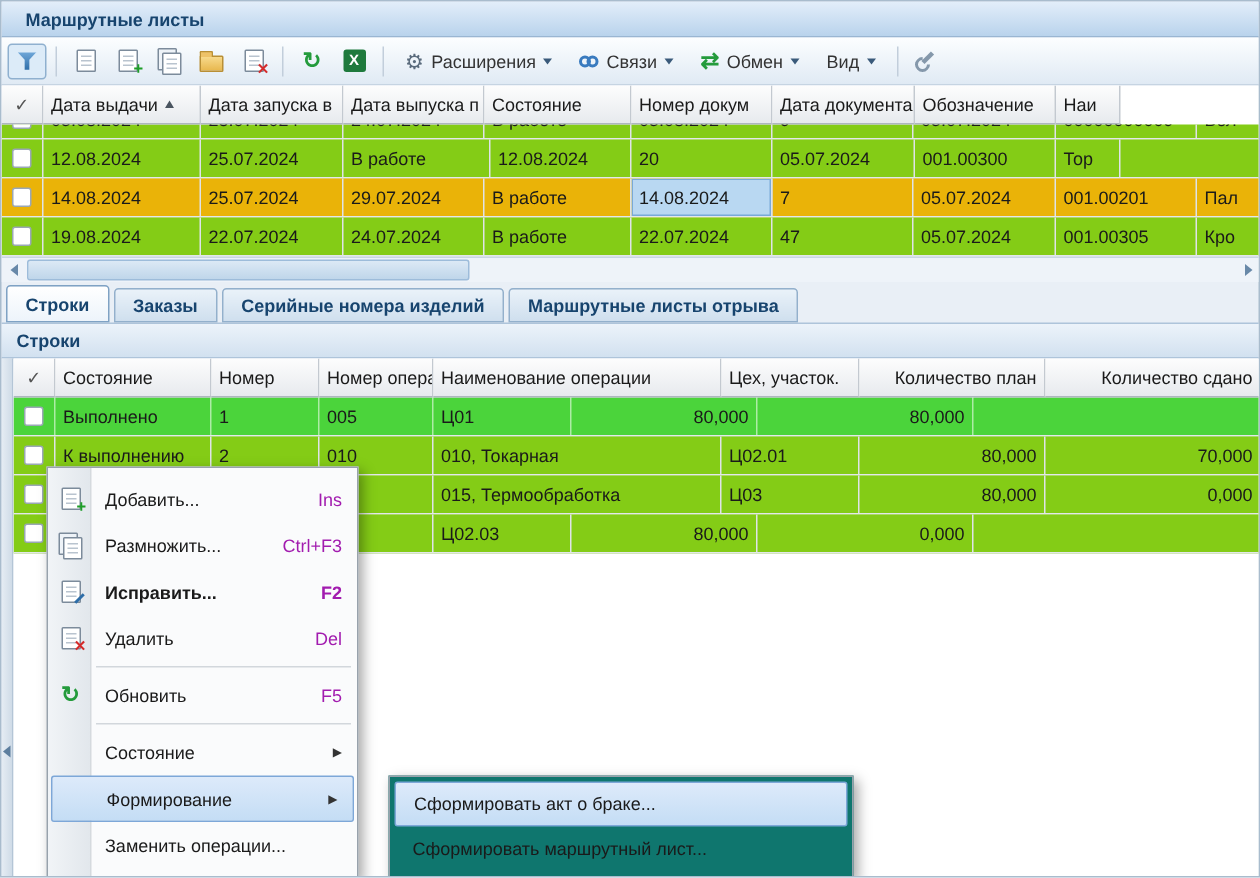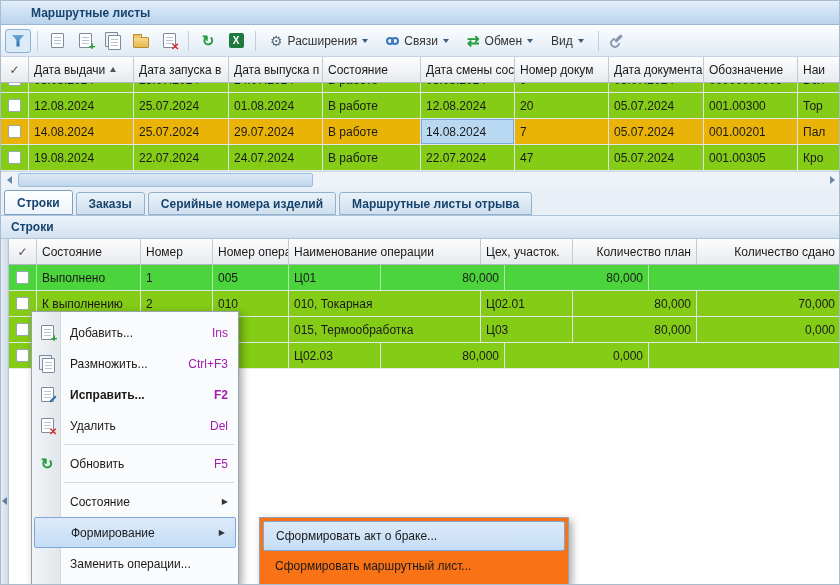--- a/index.html
+++ b/index.html
@@ -3,21 +3,21 @@
 <meta charset="utf-8">
 <style>
   * { margin:0; padding:0; box-sizing:border-box; }
   html,body { background:#cfd9e4; }
   body { font-family:"Liberation Sans", sans-serif; font-size:12px; color:#1a1a1a; }
   #app { position:relative; width:840px; height:585px; background:#e9eff6; overflow:hidden; border:1px solid #a9bccd; }
 
   
   .titlebar { position:absolute; left:0; top:0; width:840px; height:24px;
     background:linear-gradient(#e3eefa,#b9d3ec); border-bottom:1px solid #9ab6d2;
-    display:flex; align-items:center; padding-left:30px;
+    display:flex; align-items:center; padding-left:16px;
     color:var(--header-text-blue,#17446e); font-weight:bold; }
 
   
   .toolbar { position:absolute; left:0; top:24px; width:840px; height:32px;
     background:linear-gradient(#fcfeff,#e0eaf4); border-bottom:1px solid #c6d4e2;
     display:flex; align-items:center; padding:0 4px; gap:2px; }
   .tsep { width:1px; height:20px; background:#c2cedb; margin:0 4px; flex:none; }
   .tbtn { height:24px; min-width:26px; display:flex; align-items:center; justify-content:center;
     border:1px solid transparent; border-radius:3px; flex:none; }
   .tbtn.pressed { background:#dcebf8; border-color:#8fb0cf; }
@@ -104,21 +104,21 @@
   .mi { position:relative; height:31px; display:flex; align-items:center; padding-left:38px; padding-right:10px; }
   .mi .ico { position:absolute; left:6px; width:18px; display:flex; justify-content:center; }
   .mi .sc { margin-left:auto; color:#a21caf; }
   .mi.bold { font-weight:bold; }
   .mi.hl { background:linear-gradient(#ddeafa,#c4ddf5); border:1px solid #7da7d8; border-radius:2px; margin:0 2px; padding-left:36px; }
   .mi .sub-arrow { margin-left:auto; font-size:8px; color:#333; }
   .msep { position:relative; height:7px; margin-left:32px; margin-right:4px; }
   .msep::before { content:""; position:absolute; top:3px; left:0; right:0; height:1px; background:#d2d7dc; }
 
   
-  .submenu { position:absolute; left:258px; top:516px; width:310px; height:69px; background:#f97316;
+  .submenu { position:absolute; left:258px; top:516px; width:310px; height:69px; background:#0f766e;
     border:1px solid #98a2ac; box-shadow:3px 3px 8px rgba(0,0,0,.35); padding:3px; z-index:11; }
   .smi { height:30px; display:flex; align-items:center; padding-left:12px; }
   .smi.hl { background:linear-gradient(#ddeafa,#c4ddf5); border:1px solid #7da7d8; border-radius:2px; }
 </style>
 </head>
 <body>
 
 <div id="app">
 
   <div class="titlebar">
@@ -195,23 +195,20 @@
         <span class="sort-asc"></span>
       </div>
       <div class="hc" style="width:95px">
           <span>Дата запуска в</span>
         </div>
       <div class="hc" style="width:94px">
           <span>Дата выпуска п</span>
         </div>
       <div class="hc" style="width:98px">
           <span>Состояние</span>
-        </div>
-      <div class="hc" style="width:94px">
-          <span>Дата смены сос</span>
         </div>
       <div class="hc" style="width:94px">
           <span>Номер докум</span>
         </div>
       <div class="hc" style="width:95px">
           <span>Дата документа</span>
         </div>
       <div class="hc" style="width:94px">
           <span>Обозначение</span>
         </div>
@@ -236,21 +233,20 @@
         <div class="gc" style="width:43px">Вол</div>
       </div>
     </div>
 
     <div class="gr">
       <div class="gc ck" style="width:28px">
           <span class="cb"></span>
         </div>
       <div class="gc" style="width:105px">12.08.2024</div>
       <div class="gc" style="width:95px">25.07.2024</div>
-      <div class="gc" style="width:94px">01.08.2024</div>
       <div class="gc" style="width:98px">В работе</div>
       <div class="gc" style="width:94px">12.08.2024</div>
       <div class="gc" style="width:94px">20</div>
       <div class="gc" style="width:95px">05.07.2024</div>
       <div class="gc" style="width:94px">001.00300</div>
       <div class="gc" style="width:43px">Тор</div>
     </div>
 
     <div class="gr current">
       <div class="gc ck" style="width:28px">

